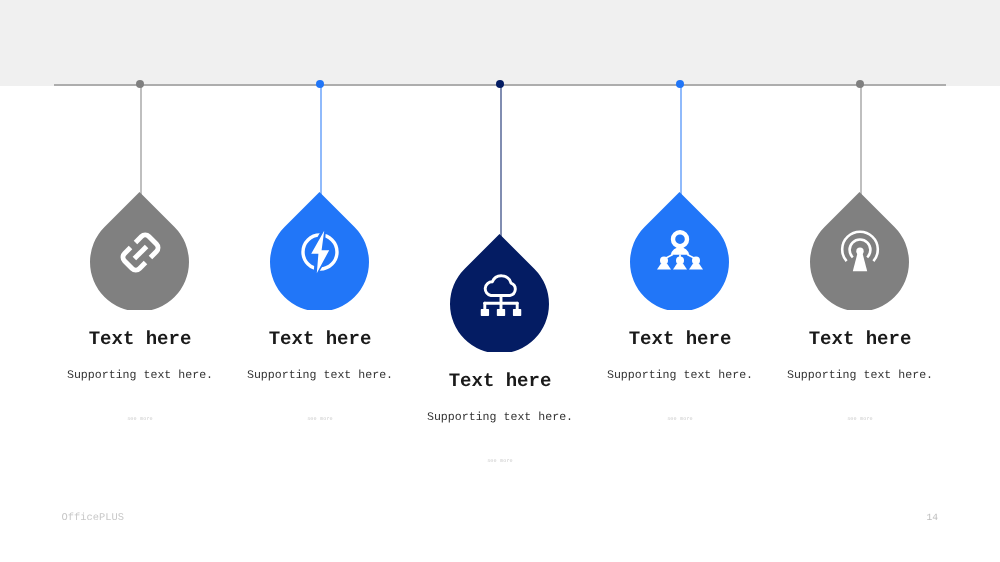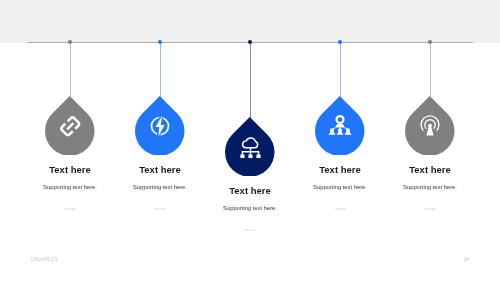--- a/index.html
+++ b/index.html
@@ -1,17 +1,17 @@
 <!DOCTYPE html>
 <html><head>
 <meta charset="utf-8">
 <style>
   html,body{margin:0;padding:0;}
   body{width:500px;height:281px;background:#ffffff;font-family:"Liberation Sans",sans-serif;overflow:hidden;position:relative;}
-  .slide{position:absolute;left:0;top:0;width:500px;height:281px;background:#fff;}
+  .slide{position:absolute;left:0;top:0;width:500px;height:281px;background:#fff;font-family:Liberation Mono, monospace;}
   .topband{position:absolute;left:0;top:0;width:500px;height:43px;background:#f0f0f0;}
   .rail{position:absolute;left:27px;top:42px;width:446px;height:1px;background:#adadad;}
   .node{position:absolute;left:0;top:0;}
   .string{position:absolute;width:0.7px;}
   .dot{position:absolute;width:4.4px;height:4.4px;border-radius:50%;}
   .drop{position:absolute;width:49.5px;height:59.8px;}
   .drop svg{display:block;}
   .icon{position:absolute;line-height:0;}
   .title{position:absolute;font-weight:bold;font-size:9.5px;color:#1a1a1a;text-align:center;width:160px;}
   .sub{position:absolute;font-size:5.8px;color:#333;text-align:center;width:160px;}

